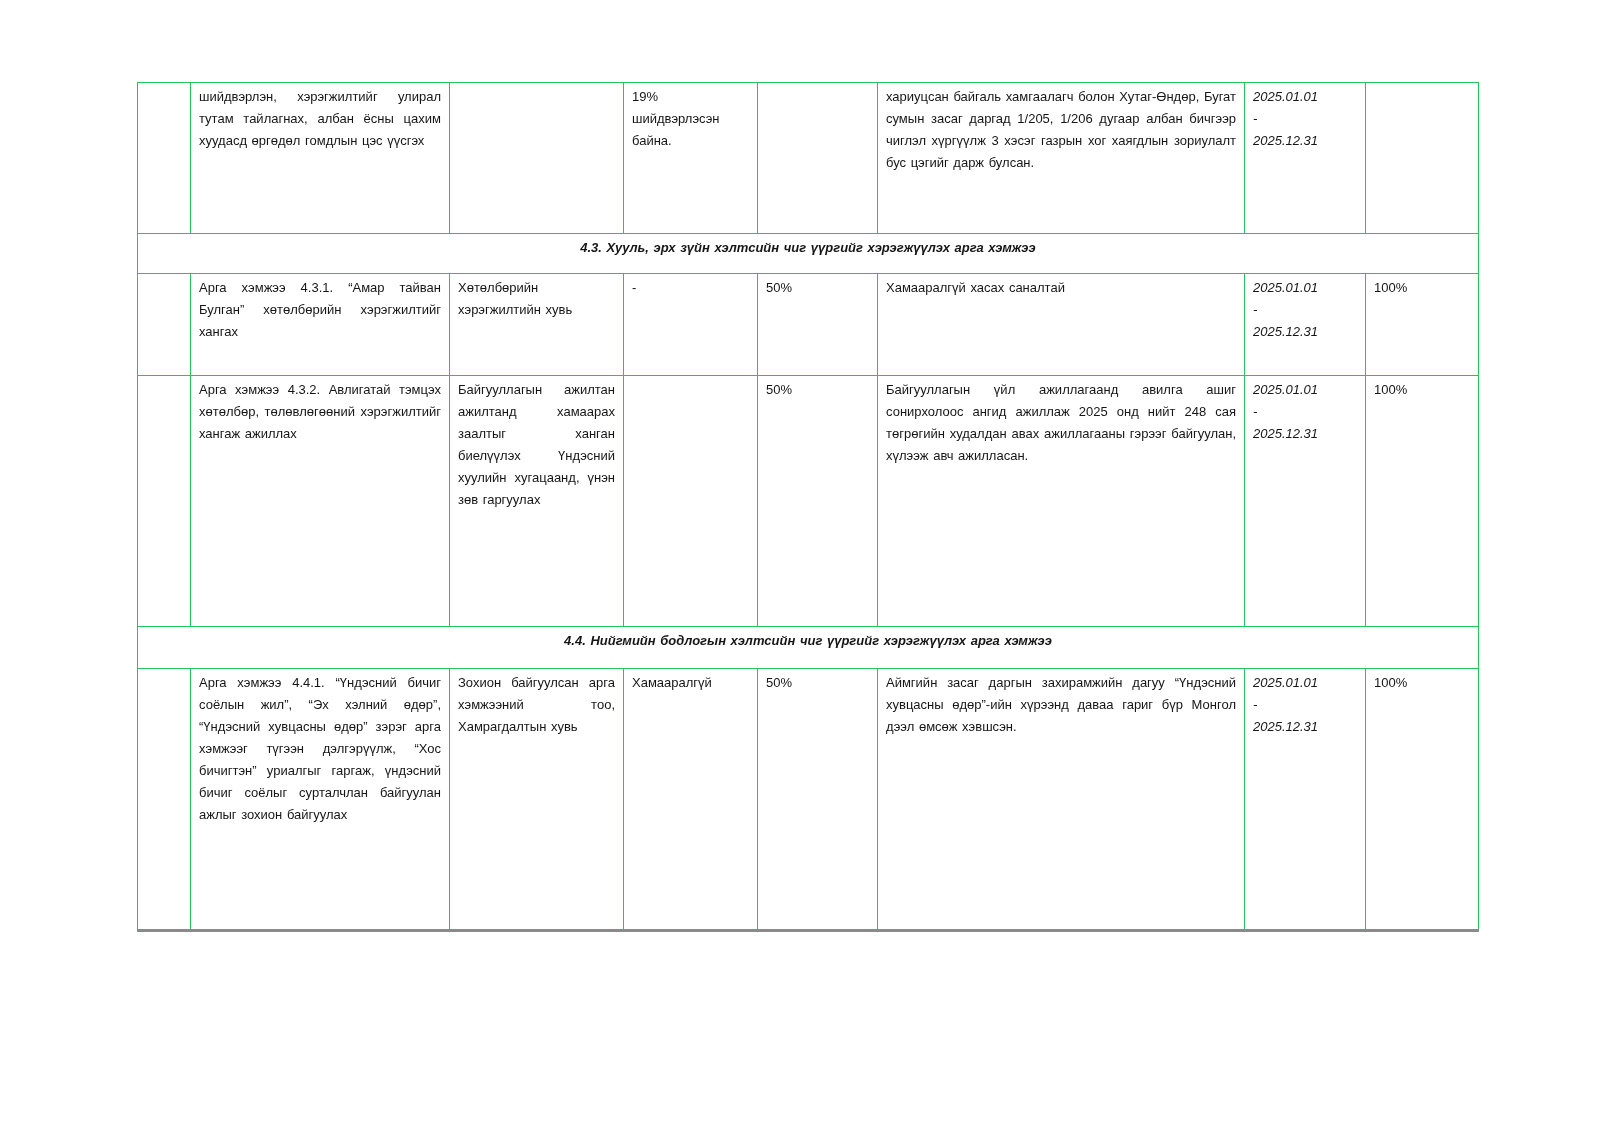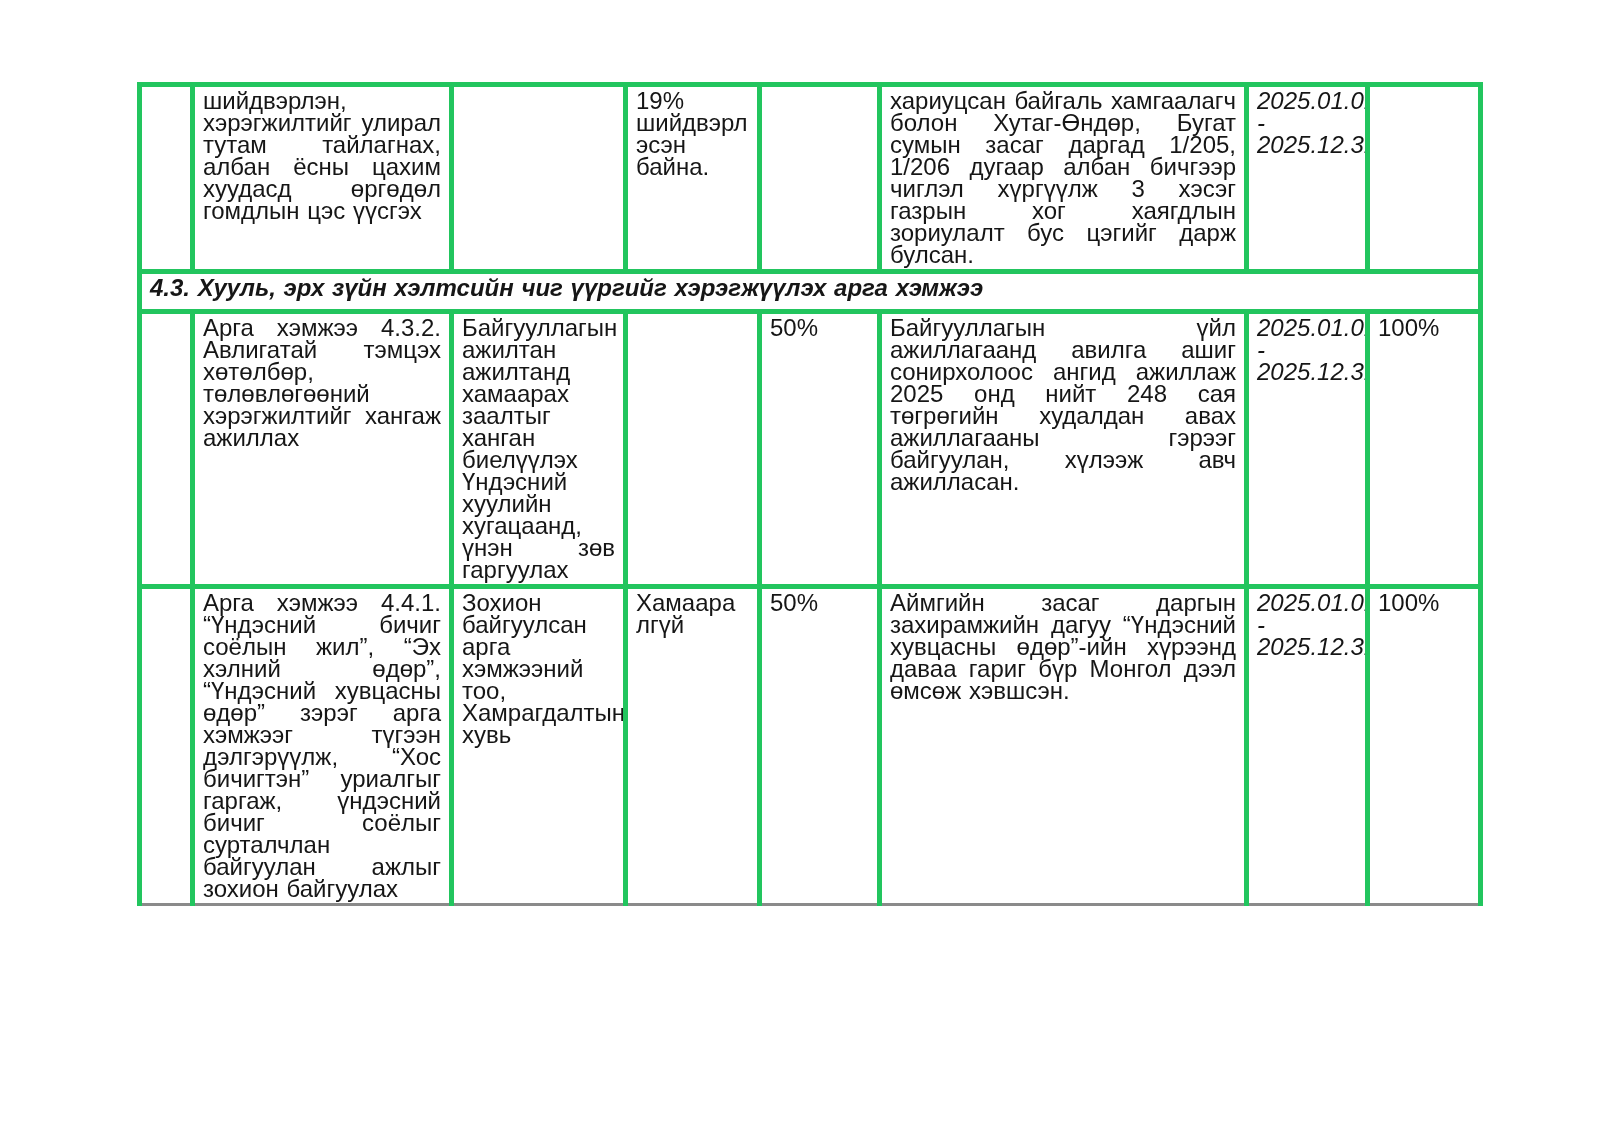--- a/index.html
+++ b/index.html
@@ -19,37 +19,38 @@
     position: absolute;
     left: 137px;
     top: 82px;
   }
   table.report {
     border-collapse: collapse;
     table-layout: fixed;
     width: 1341px;
   }
   table.report td {
-    border: 5px solid #22c55e;
+    border: 1px solid #22c55e;
     padding: 3px 8px;
-    font-size: 24px;
+    font-size: 13px;
     line-height: 22px;
     vertical-align: top;
     overflow: hidden;
     word-spacing: 1px;
   }
   table.report tr:last-child td {
     border-bottom: 3px solid #8a8a8a;
   }
   td.justify { text-align: justify; }
   td.vmid { vertical-align: middle; }
   td.pre { white-space: pre-line; font-style: italic; }
   td.brk { overflow-wrap: break-word; word-wrap: break-word; }
   td.pad-down { padding-top: 126px; margin-top: 41px; }
   td.section {
+    text-align: center;
     font-weight: bold;
     font-style: italic;
     vertical-align: middle;
     font-size: 19px;
   }
 </style>
 </head>
 <body>
 
 <div class="page">
@@ -77,34 +78,49 @@
         <td class="pre">2025.01.01
 -
 2025.12.31</td>
         <td></td>
       </tr>
 
       <tr style="height:40px">
         <td class="section" colspan="8">4.3. Хууль, эрх зүйн хэлтсийн чиг үүргийг хэрэгжүүлэх арга хэмжээ</td>
       </tr>
 
+      <tr style="height:102px">
+        <td></td>
+        <td class="justify">Арга хэмжээ 4.3.1. “Амар тайван Булган” хөтөлбөрийн хэрэгжилтийг хангах</td>
+        <td class="justify vmid">Хөтөлбөрийн хэрэгжилтийн хувь</td>
+        <td>-</td>
+        <td class="vmid">50%</td>
+        <td class="vmid">Хамааралгүй хасах саналтай</td>
+        <td class="pre">2025.01.01
+-
+2025.12.31</td>
+        <td>100%</td>
+      </tr>
 
       <tr style="height:251px">
         <td></td>
         <td class="justify vmid">Арга хэмжээ 4.3.2. Авлигатай тэмцэх хөтөлбөр, төлөвлөгөөний хэрэгжилтийг хангаж ажиллах</td>
         <td class="justify">Байгууллагын ажилтан ажилтанд хамаарах заалтыг ханган биелүүлэх Үндэсний хуулийн хугацаанд, үнэн зөв гаргуулах</td>
         <td></td>
         <td class="vmid">50%</td>
         <td class="justify vmid">Байгууллагын үйл ажиллагаанд авилга ашиг сонирхолоос ангид ажиллаж 2025 онд нийт 248 сая төгрөгийн худалдан авах ажиллагааны гэрээг байгуулан, хүлээж авч ажилласан.</td>
         <td class="pre">2025.01.01
 -
 2025.12.31</td>
         <td>100%</td>
       </tr>
 
+      <tr style="height:42px">
+        <td class="section" colspan="8">4.4. Нийгмийн бодлогын хэлтсийн чиг үүргийг хэрэгжүүлэх арга хэмжээ</td>
+      </tr>
 
       <tr style="height:262px">
         <td></td>
         <td class="justify">Арга хэмжээ 4.4.1. “Үндэсний бичиг соёлын жил”, “Эх хэлний өдөр”, “Үндэсний хувцасны өдөр” зэрэг арга хэмжээг түгээн дэлгэрүүлж, “Хос бичигтэн” уриалгыг гаргаж, үндэсний бичиг соёлыг сурталчлан байгуулан ажлыг зохион байгуулах</td>
         <td class="justify pad-down">Зохион байгуулсан арга хэмжээний тоо, Хамрагдалтын хувь</td>
         <td class="brk">Хамааралгүй</td>
         <td class="vmid">50%</td>
         <td class="justify vmid">Аймгийн засаг даргын захирамжийн дагуу “Үндэсний хувцасны өдөр”-ийн хүрээнд даваа гариг бүр Монгол дээл өмсөж хэвшсэн.</td>
         <td class="pre">2025.01.01
 -

